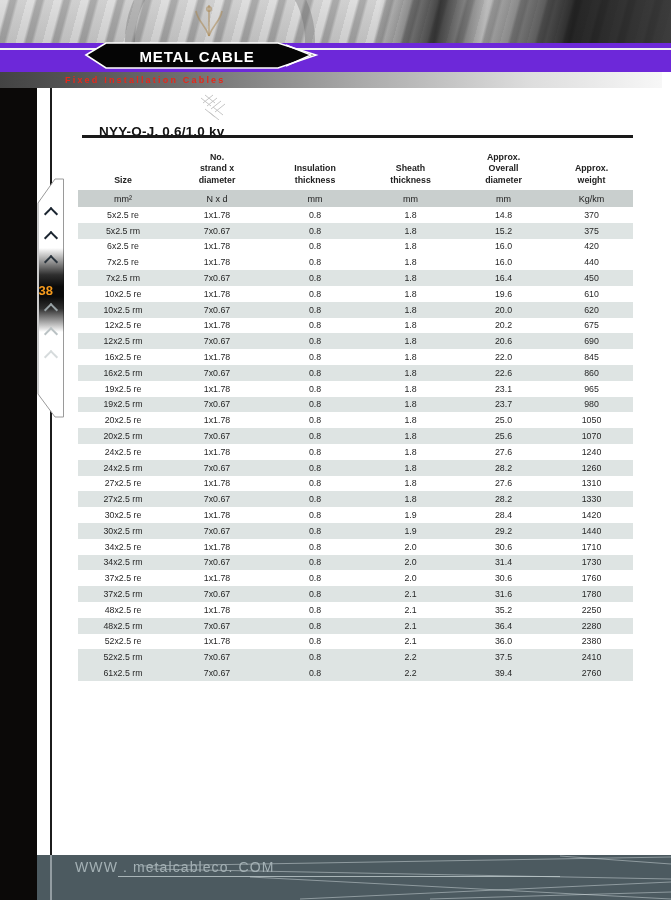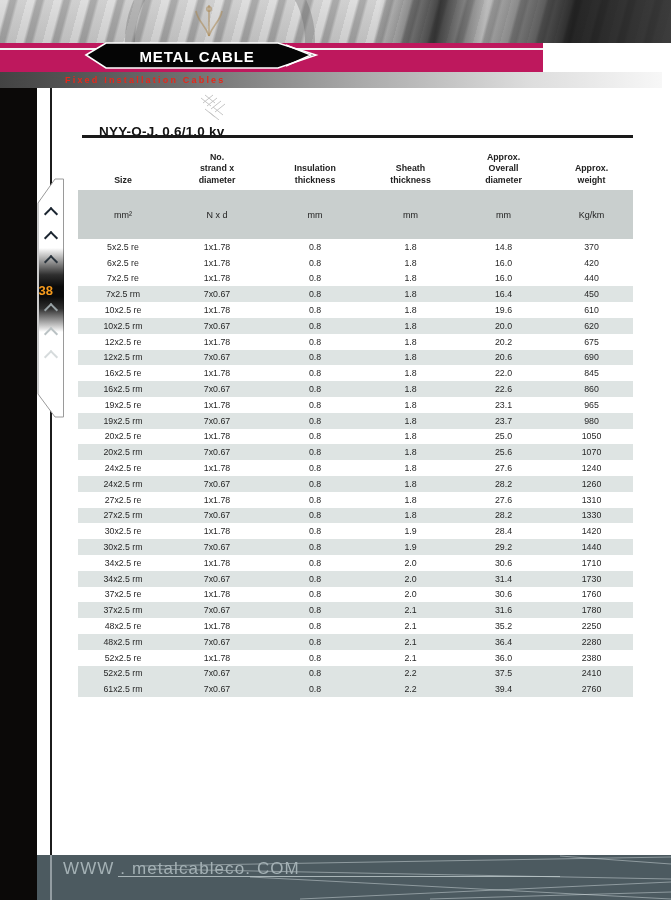--- a/index.html
+++ b/index.html
@@ -16,21 +16,21 @@
       repeating-linear-gradient(105deg, rgba(255,255,255,0.35) 0 7px, rgba(105,105,105,0.35) 10px 15px, rgba(215,215,215,0.30) 18px 26px),
       linear-gradient(#cdcdcd,#b2b2b2);
   }
   .watermark-ring {
     position:absolute; left:125px; top:-55px; width:170px; height:170px;
     border:10px solid rgba(85,85,85,0.30); border-radius:50%;
   }
   .ornament { position:absolute; left:190px; top:2px; }
 
   
-  .banner { position:absolute; left:0; top:43px; width:543px; height:29px; background:#be185d; }
+  .banner { position:absolute; left:0; top:43px; width:671px; height:29px; background:#6d28d9; }
   .banner::before {
     content:''; position:absolute; left:0; right:0; top:5px; height:1.5px; background:#f2f2f2;
   }
   .banner-badge { position:absolute; left:80px; top:-3px; width:245px; height:32px; }
   .banner-title {
     position:absolute; left:112px; top:0; width:170px; height:27px; line-height:27px;
     text-align:center; color:#ffffff; font-size:15px; font-weight:bold; letter-spacing:0.8px;
   }
 
   
@@ -81,32 +81,32 @@
   }
   table.spec col.c0 { width:90px; } table.spec col.c1 { width:98px; }
   table.spec col.c2 { width:98px; } table.spec col.c3 { width:93px; }
   table.spec col.c4 { width:93px; } table.spec col.c5 { width:83px; }
   table.spec th {
     height:46px; vertical-align:bottom; padding:0 0 4px 0;
     font-weight:bold; font-size:8.8px; line-height:1.3; color:#222222;
     text-align:center; white-space:pre-line;
   }
   table.spec tr.units td {
-    height:17px; background:#c9cfce; font-size:9px; color:#222222; text-align:center; padding:16px;
+    height:17px; background:#c9cfce; font-size:9px; color:#222222; text-align:center; padding:0;
   }
   table.spec tbody td {
     height:15.8px; font-size:8.8px; color:#272727; text-align:center; padding:0;
   }
   table.spec tbody tr.alt td { background:#dee4e3; }
 
   
   .footer { position:absolute; left:0; top:855px; width:671px; height:45px; background:#4c5a60; }
   .footer .flines { position:absolute; left:0; top:0; }
   .site {
-    position:absolute; left:63px; top:4px; font-size:17px; letter-spacing:1.1px;
+    position:absolute; left:75px; top:4px; font-size:14px; letter-spacing:1.1px;
     color:#a4b1b5; cursor:pointer;
   }
   .site-underline { position:absolute; left:118px; top:21px; width:442px; height:1px; background:rgba(186,197,200,0.85); }
   .spine-footer { position:absolute; left:50px; top:0; width:2px; height:45px; background:rgba(205,214,216,0.55); }
   .footer-leftmask { position:absolute; left:0; top:0; width:37px; height:45px; background:#0b0908; }
 </style>
 </head>
 <body>
 
 <div class="page">
@@ -198,20 +198,28 @@
     </thead>
     <tbody id="tbody">
         <tr>
     <td>5x2.5 re</td>
     <td>1x1.78</td>
     <td>0.8</td>
     <td>1.8</td>
     <td>14.8</td>
     <td>370</td>
   </tr>
+        <tr class="alt">
+    <td>5x2.5 rm</td>
+    <td>7x0.67</td>
+    <td>0.8</td>
+    <td>1.8</td>
+    <td>15.2</td>
+    <td>375</td>
+  </tr>
         <tr>
     <td>6x2.5 re</td>
     <td>1x1.78</td>
     <td>0.8</td>
     <td>1.8</td>
     <td>16.0</td>
     <td>420</td>
   </tr>
         <tr>
     <td>7x2.5 re</td>

